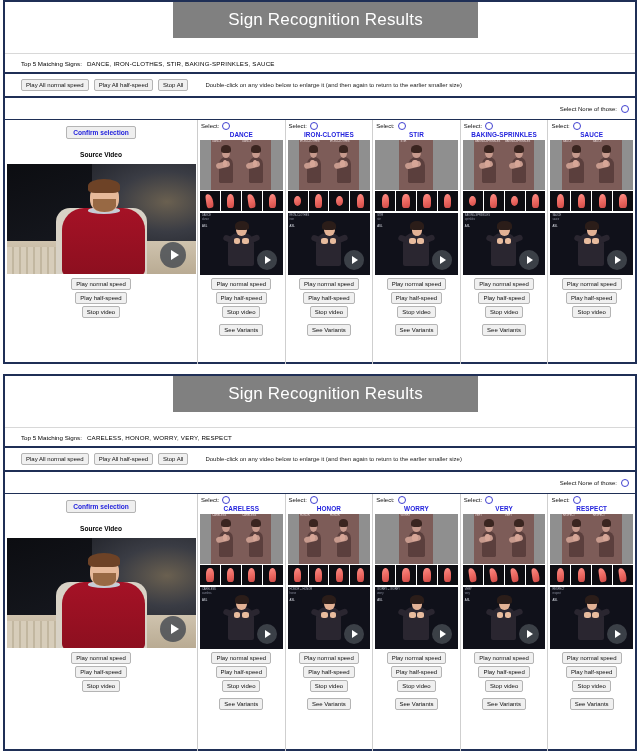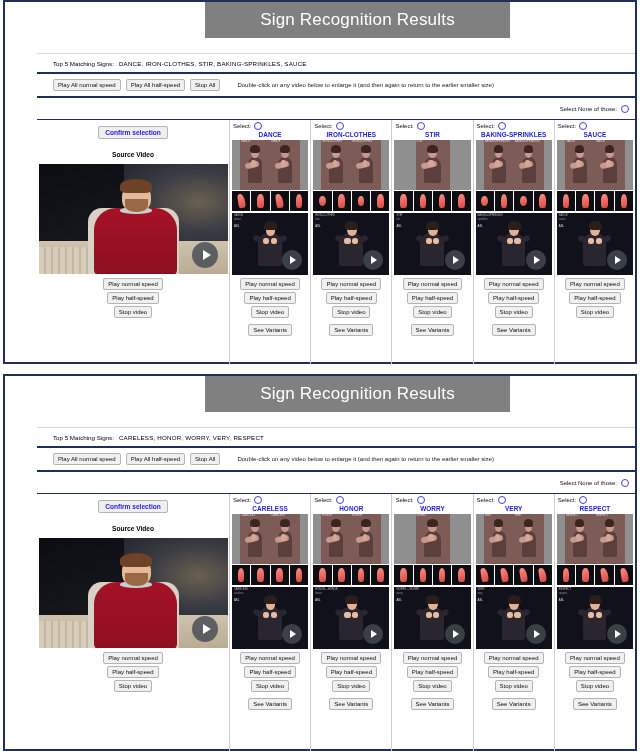--- a/index.html
+++ b/index.html
@@ -12,21 +12,20 @@
   }
   .page { width: 640px; height: 751px; position: relative; background:#fff; }
 
   
   .panel {
     position: absolute;
     left: 3px;
     width: 634px;
     border: 2px solid #1f2f56;
     background: #fff;
-    padding-left: 32px;
   }
   #panel-1 { top: 0px;   height: 364px; }
   #panel-2 { top: 374px; height: 377px; }
 
   .panel-inner { position: relative; width: 100%; height: 100%; }
 
   
   .header-band {
     position: relative;
     height: 52px;

